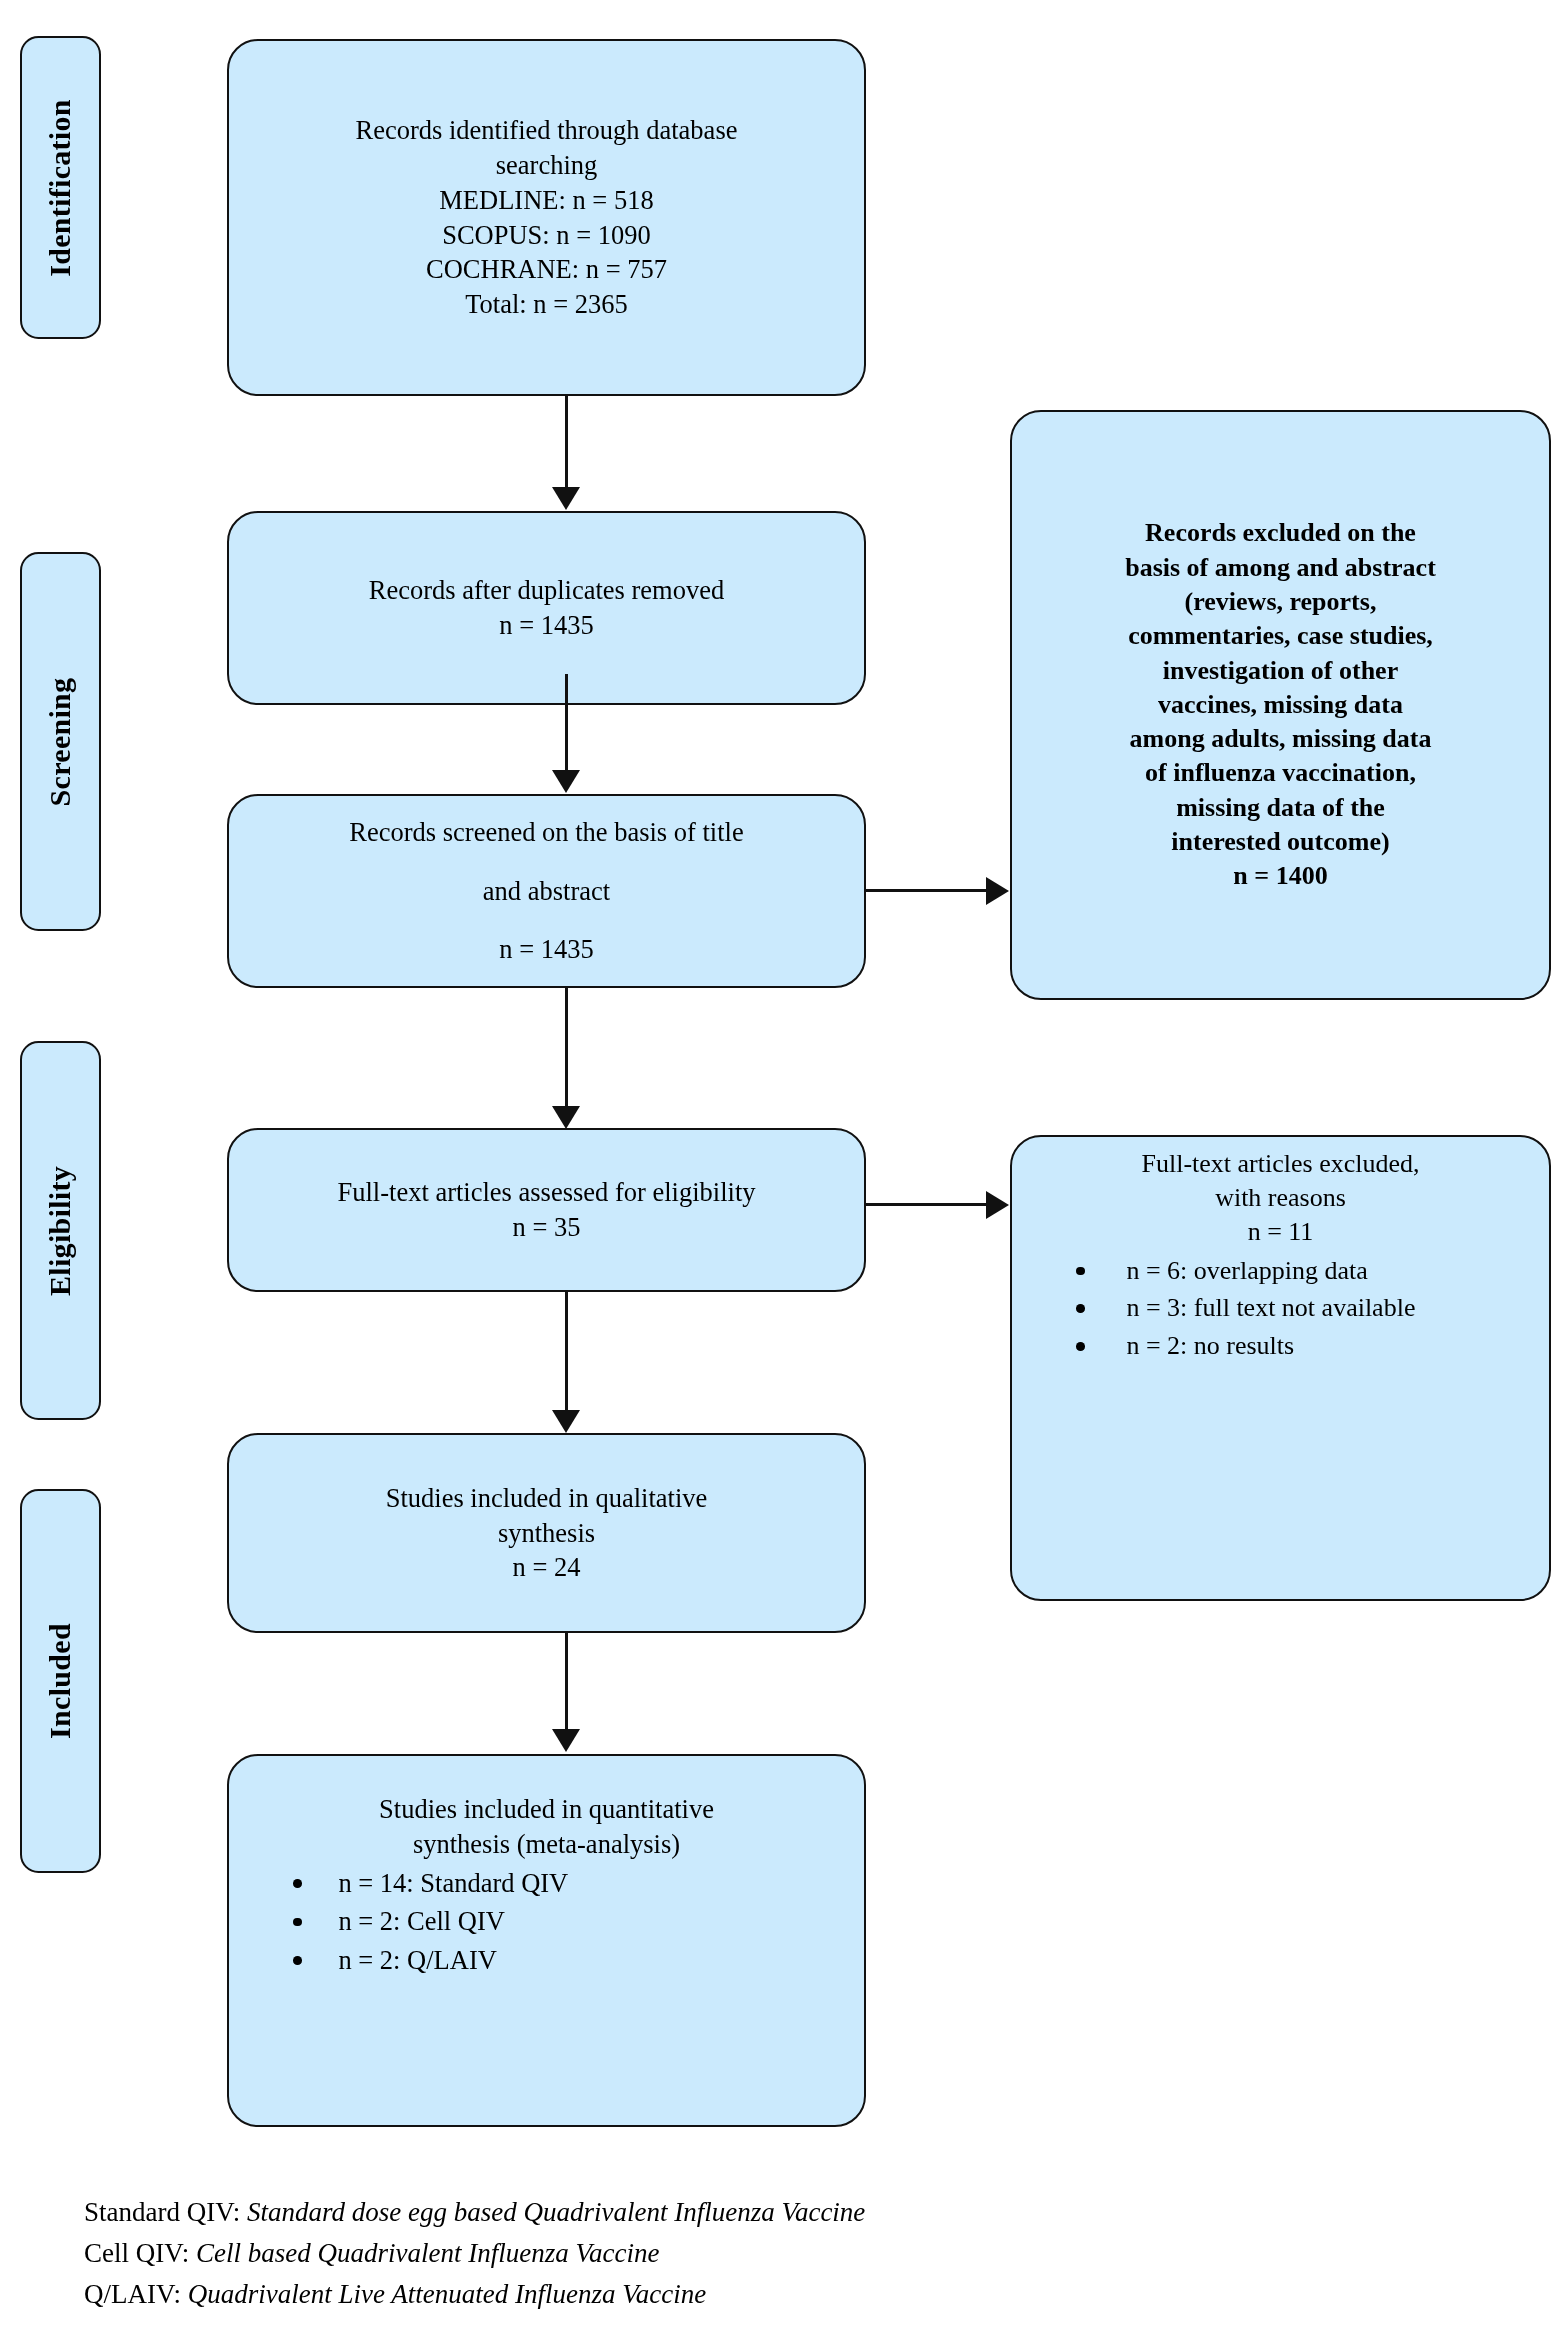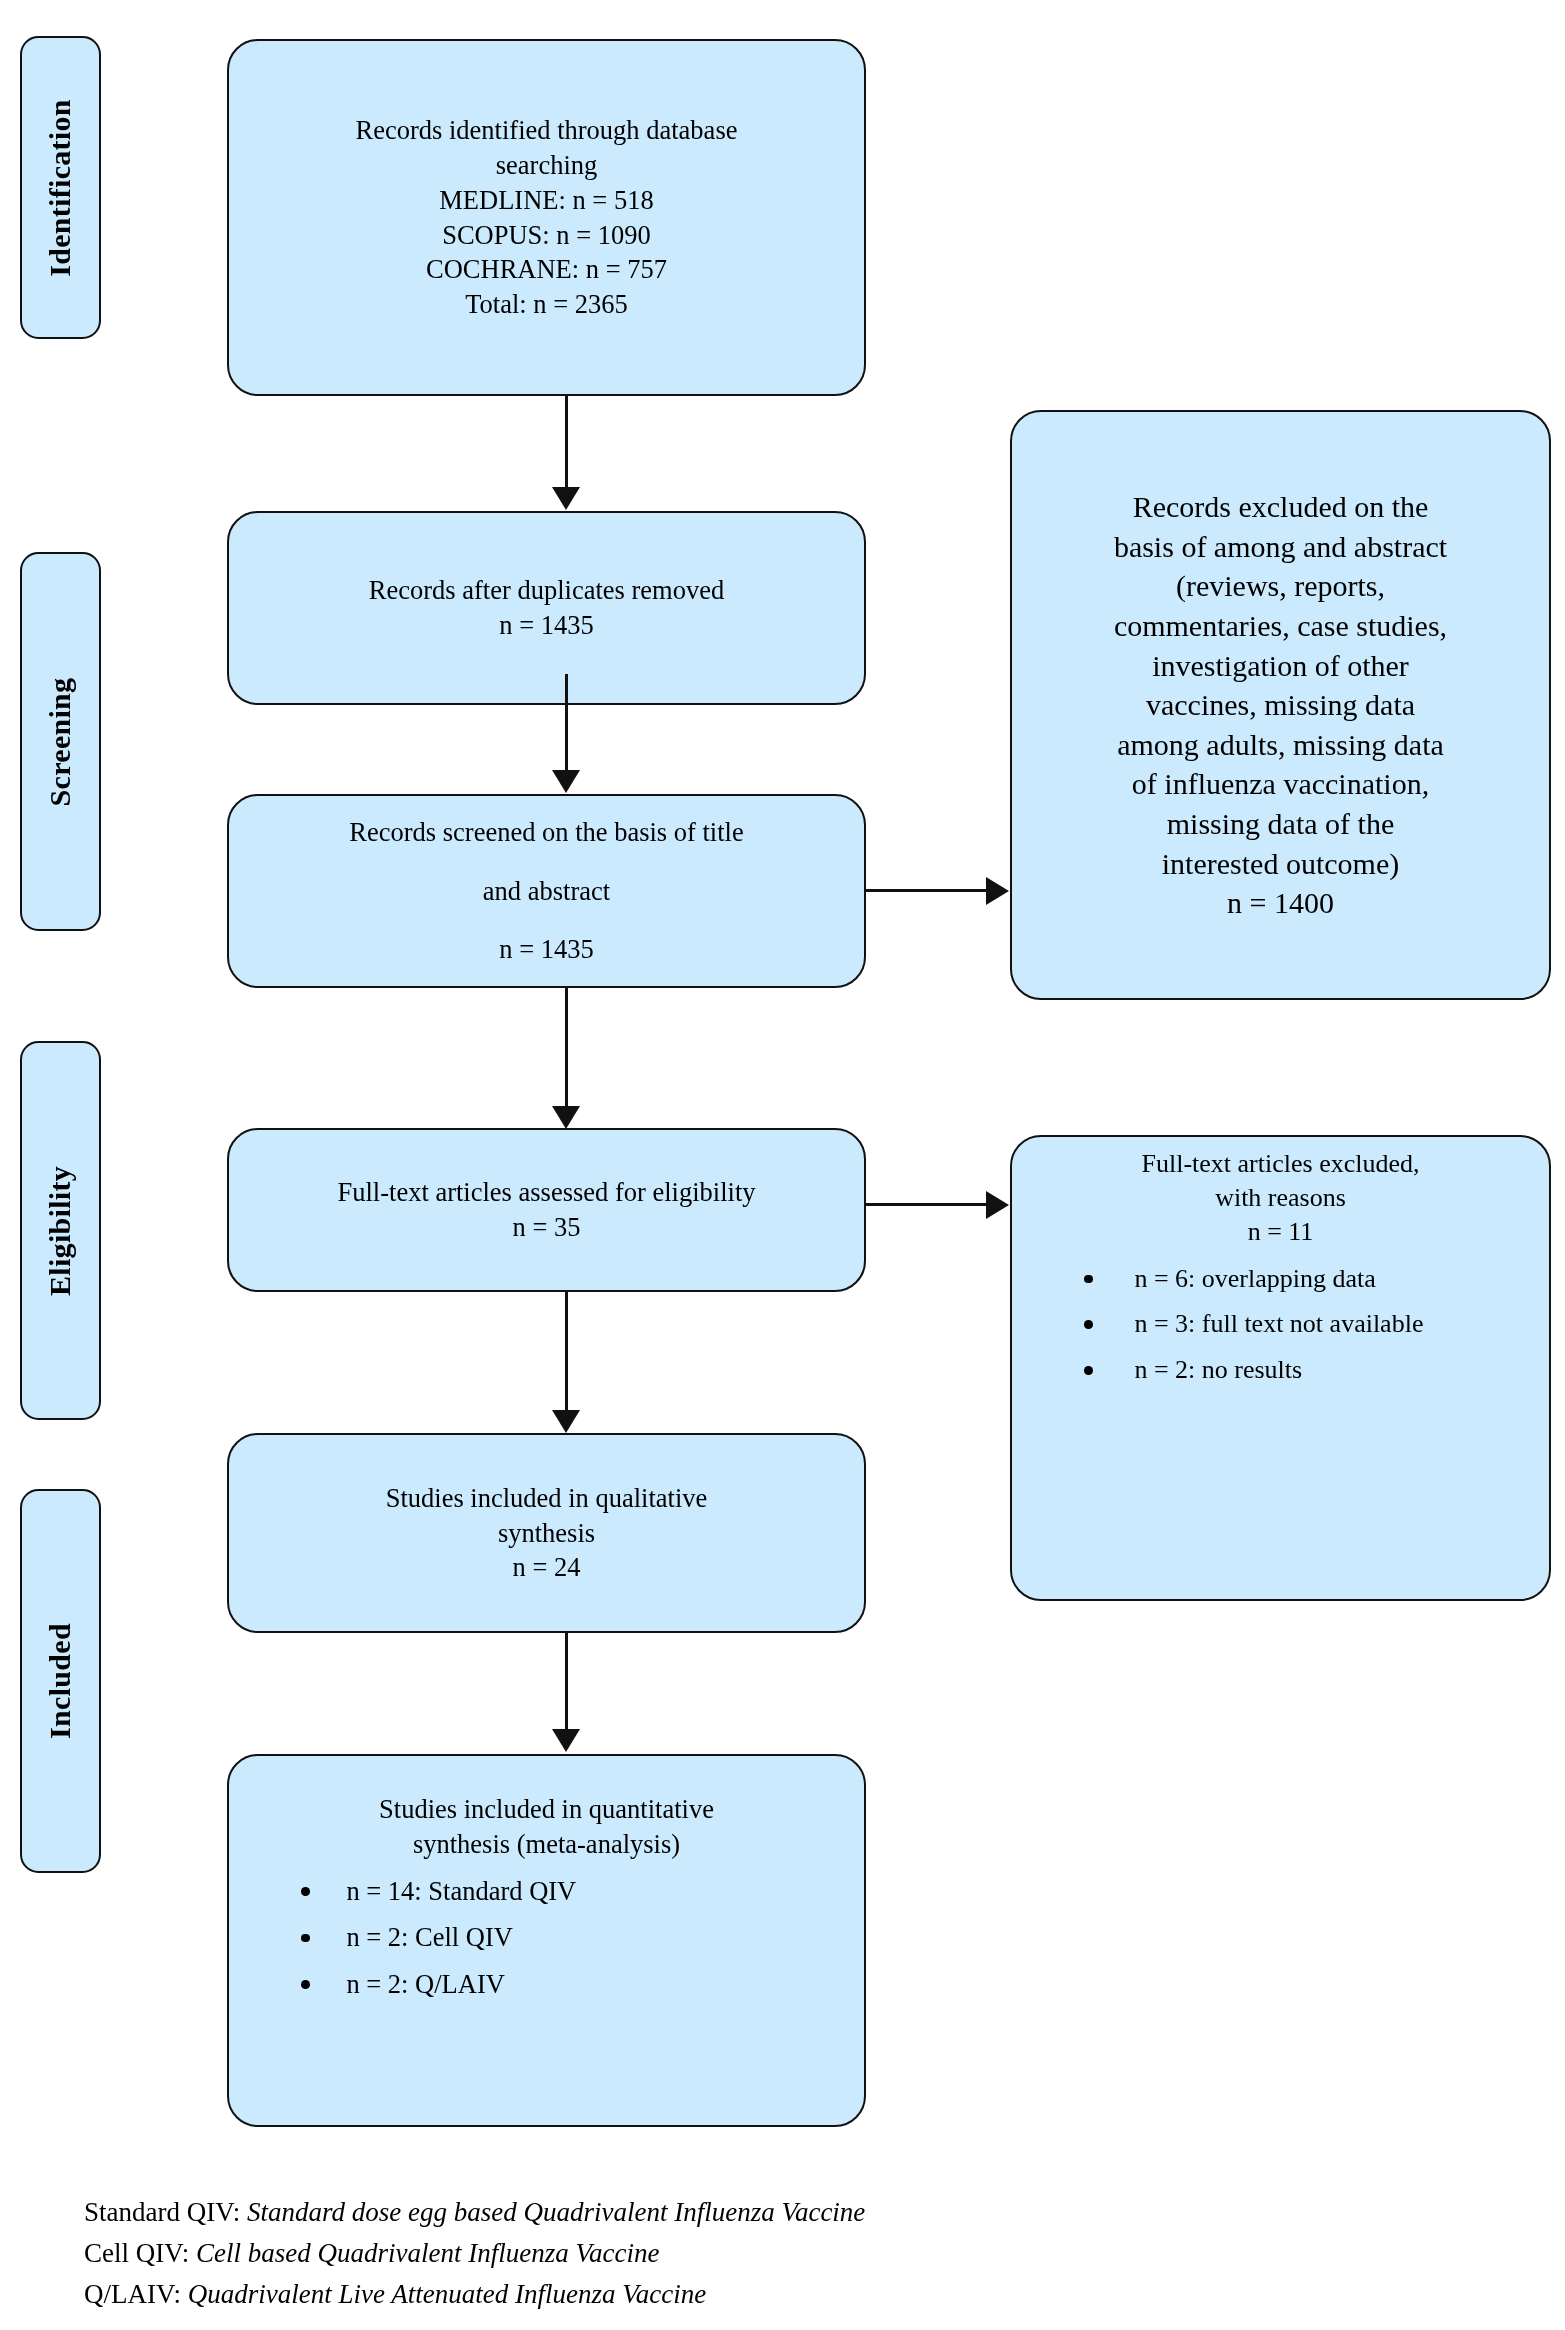--- a/index.html
+++ b/index.html
@@ -62,21 +62,21 @@
   .blist {
     list-style: none;
     margin: 0;
     padding: 0;
     width: 100%;
     text-align: left;
   }
   .blist li {
     position: relative;
     padding-left: 92px;
-    margin: 12px;
+    margin: 4px;
     line-height: 1.30;
   }
   .blist li .dot {
     position: absolute;
     left: 42px;
     top: 0.50em;
     width: 8.7px;
     height: 8.7px;
     background: #000;
     border-radius: 50%;
@@ -167,21 +167,21 @@
 
   <div class="box" style="left:227px; top:794px; width:639px; height:194px;gap:24px;">
     <span class="line">Records screened on the basis of title</span>
     <span class="line">and abstract</span>
     <span class="line">n = 1435</span>
   </div>
 
   <div class="hline" style="left:866px; top:889px; width:125px;"></div>
   <div class="hhead" style="left:986px; top:877px;"></div>
 
-  <div class="box" style="left:1010px; top:410px; width:541px; height:590px; font-size:30px;">
+  <div class="box" style="left:1010px; top:410px; width:541px; height:590px; font-size:26px;font-weight:bold;">
     <span class="line">Records excluded on the</span>
     <span class="line">basis of among and abstract</span>
     <span class="line">(reviews, reports,</span>
     <span class="line">commentaries, case studies,</span>
     <span class="line">investigation of other</span>
     <span class="line">vaccines, missing data</span>
     <span class="line">among adults, missing data</span>
     <span class="line">of influenza vaccination,</span>
     <span class="line">missing data of the</span>
     <span class="line">interested outcome)</span>

